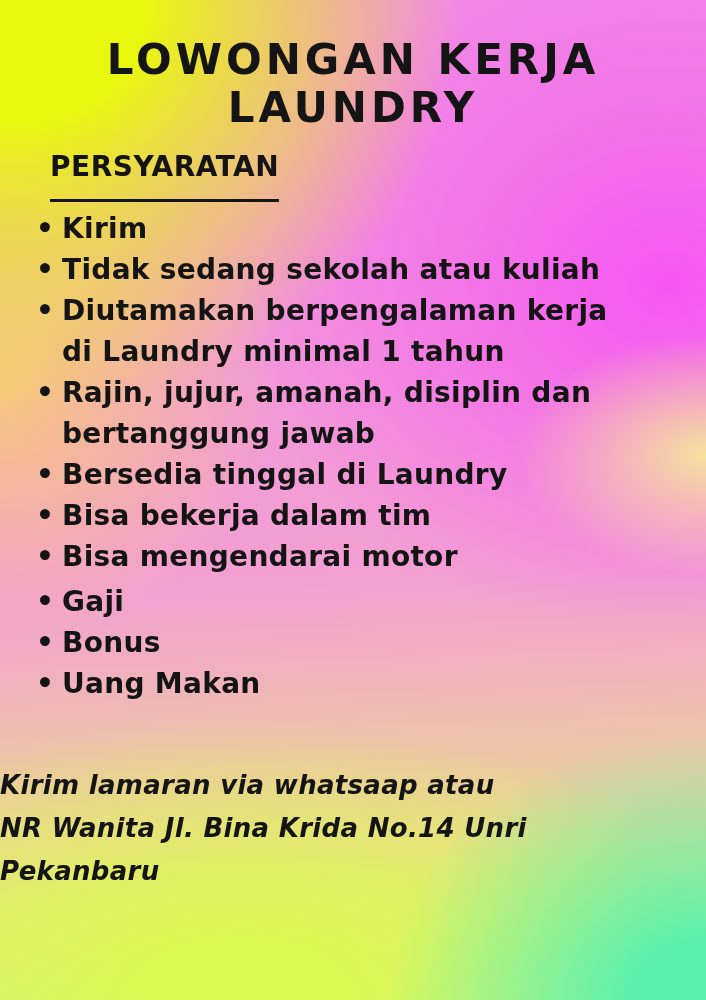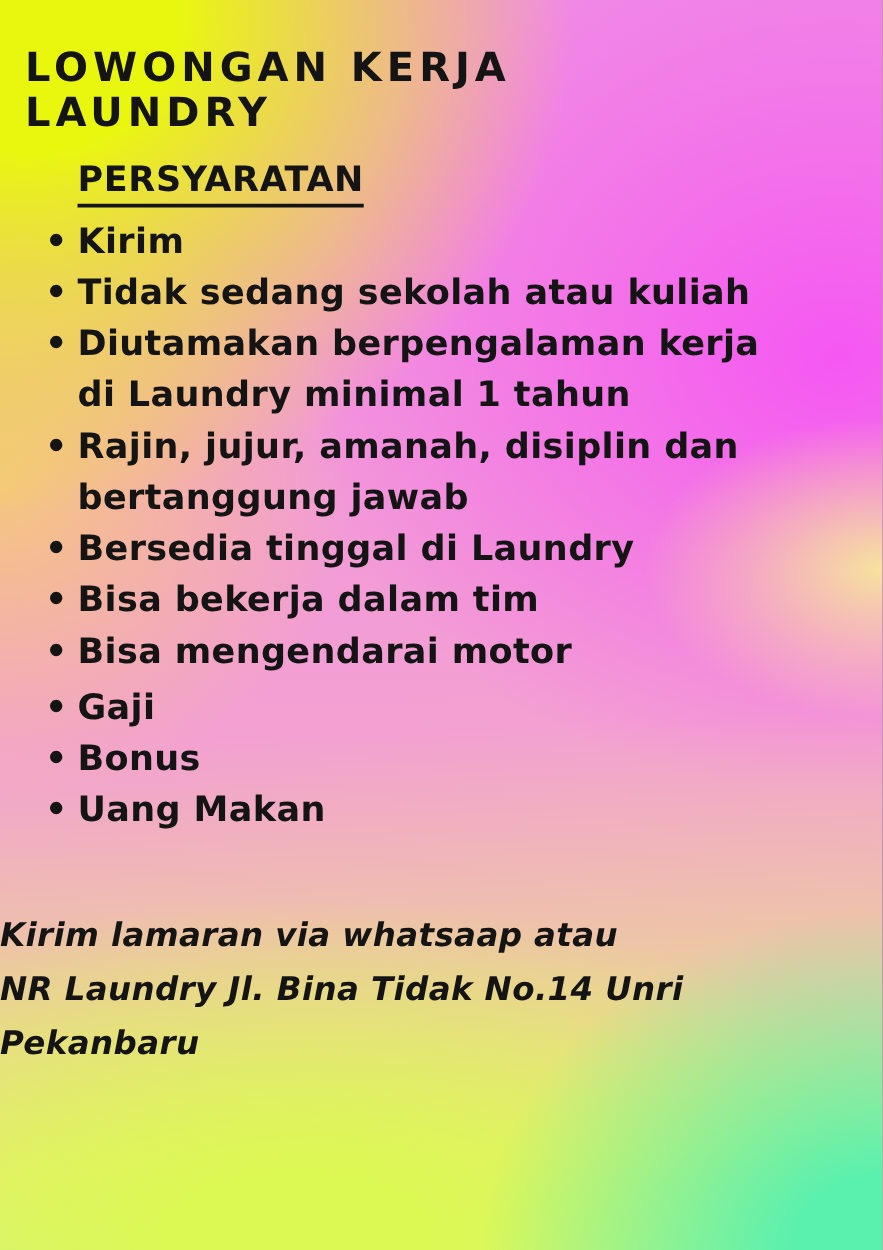--- a/index.html
+++ b/index.html
@@ -20,37 +20,36 @@
       radial-gradient(ellipse 320px 270px at 706px 1000px, #5af0ae 0%, #5af0ae 22%, rgba(90,240,174,0) 100%),
       radial-gradient(ellipse 540px 270px at 240px 990px, #dcf852 0%, #dcf852 18%, rgba(220,248,82,0) 100%),
       radial-gradient(ellipse 190px 120px at 706px 455px, #f6e29d 0%, rgba(246,226,157,0) 100%),
       radial-gradient(ellipse 430px 350px at 670px 285px, #f557f2 0%, rgba(245,87,242,0) 100%),
       radial-gradient(ellipse 280px 250px at 0px 390px,  #f5c77d 0%, rgba(245,199,125,0) 100%),
       linear-gradient(178deg, #f08ae6 0%, #f3a0d2 58%, #e8e87e 92%, #cdf292 100%);
   }
 
   .title {
     margin: 36px 20px 0 20px;
-    text-align: left;
-    font-size: 32px;
+    text-align: center;
+    font-size: 42px;
     line-height: 1.14;
     letter-spacing: 4px;
   }
 
   .section-heading {
     margin: 18px 0 6px 50px;
     font-size: 28px;
     line-height: 1.2;
   }
   .section-heading .underline {
     display: inline-block;
     border-bottom: 3px solid #141414;
-    padding-bottom: 2px;
+    padding-bottom: 16px;
     letter-spacing: 0.5px;
-    margin-left: 12px;
   }
   .benefit-heading { margin-top: 38px; }
 
   ul.bullet-list {
     list-style: none;
     margin: 4px 0 0 36px;
     padding: 0;
     width: 596px;
     font-size: 28px;
     line-height: 41px;
@@ -102,17 +101,17 @@
 
 
   <ul class="bullet-list">
     <li><span>Gaji</span></li>
     <li><span>Bonus</span></li>
     <li><span>Uang Makan</span></li>
   </ul>
 
   <div class="footer">
     <div>Kirim lamaran via whatsaap atau</div>
-    <div>NR Laundry Jl. Bina Tidak No.14 Unri</div>
+    <div>NR Wanita Jl. Bina Krida No.14 Unri</div>
     <div>Pekanbaru</div>
   </div>
 
 </div>
 
 </body></html>

